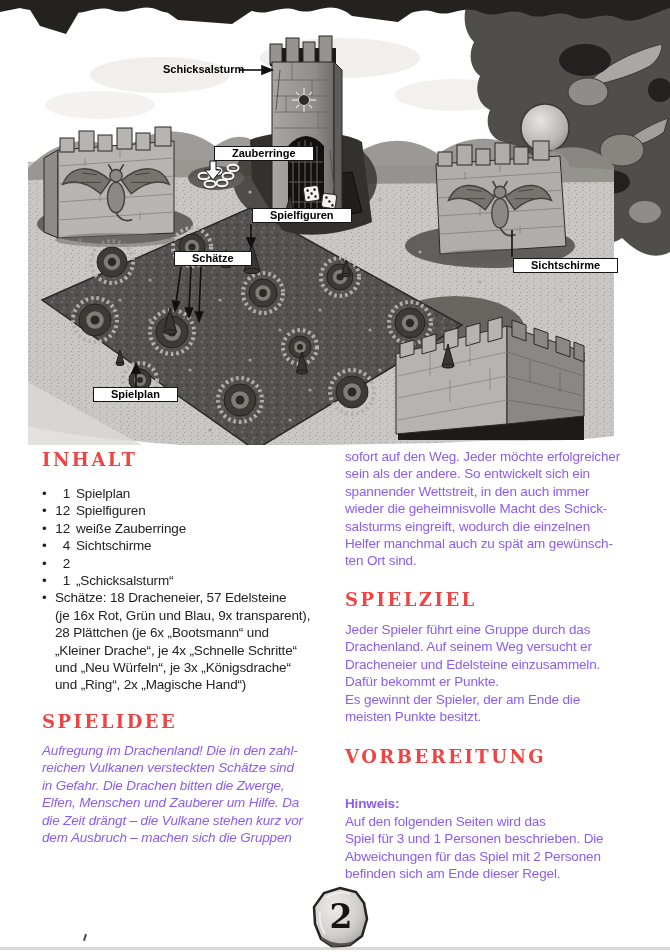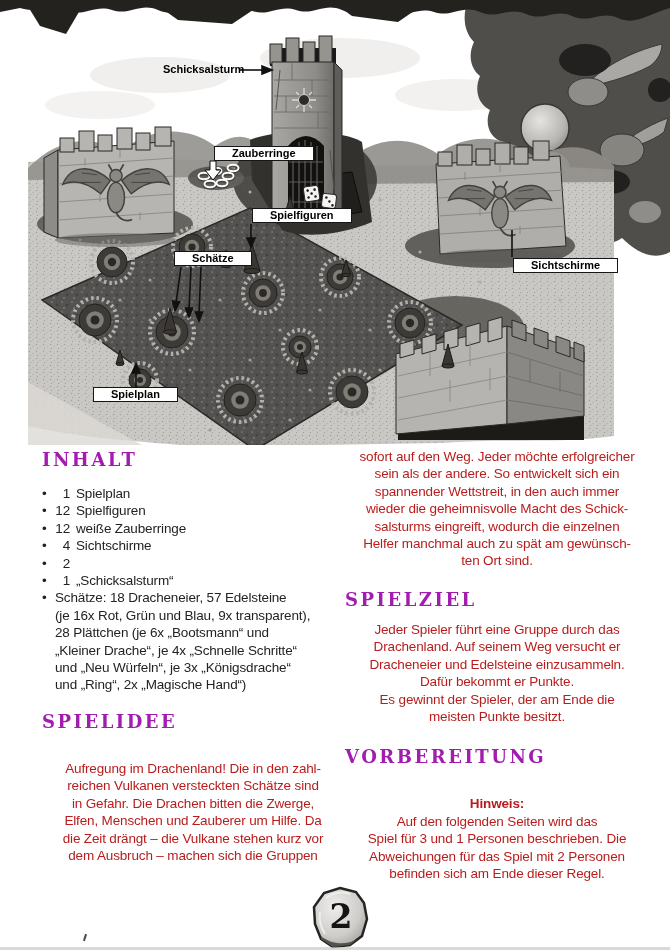--- a/index.html
+++ b/index.html
@@ -8,22 +8,22 @@
 
   
   .photo{position:absolute;left:0;top:0;width:602px;height:445px;}
   .photo svg{position:absolute;left:0;top:0;}
   .callout{position:absolute;font-weight:bold;font-size:11px;line-height:13px;color:#000;white-space:nowrap;}
   .callout.boxed{background:#fff;border:1px solid #161616;padding:0 17px;}
 
   
   .abs{position:absolute;}
   h2.fantasy{margin:0;font-family:"DejaVu Serif",serif;font-weight:bold;font-size:25px;
-    letter-spacing:2.5px;color:#a21caf;text-transform:lowercase;font-variant:small-caps;}
-  p.body{margin:0;font-size:13.5px;line-height:17.4px;letter-spacing:-0.15px;white-space:pre-line;color:#b91c1c;text-align:center;}
+    letter-spacing:2.5px;color:#ef4444;text-transform:lowercase;font-variant:small-caps;}
+  p.body{margin:0;font-size:13.5px;line-height:17.4px;letter-spacing:-0.15px;white-space:pre-line;color:#8b5cf6;}
   .list{font-size:13.5px;line-height:17.4px;letter-spacing:-0.15px;color:#232323;}
   .row{display:flex;align-items:flex-start;}
   .row .b{width:13px;flex:0 0 13px;}
   .row .n{width:15px;flex:0 0 15px;text-align:right;margin-right:6px;}
   .row .t{flex:1;}
   .row .t.long{white-space:pre-line;}
 
   
   .rock{position:absolute;left:312px;top:886px;width:58px;height:64px;}
   .rock .num{position:absolute;left:0;top:0;width:58px;height:60px;display:flex;align-items:center;justify-content:center;
@@ -424,21 +424,21 @@
       <span class="t long">Schätze: 18 Dracheneier, 57 Edelsteine
 (je 16x Rot, Grün und Blau, 9x transparent),
 28 Plättchen (je 6x „Bootsmann“ und
 „Kleiner Drache“, je 4x „Schnelle Schritte“
 und „Neu Würfeln“, je 3x „Königsdrache“
 und „Ring“, 2x „Magische Hand“)</span>
     </div>
   </div>
 
   <h2 class="fantasy abs" style="left:42px;top:705px;">SPIELIDEE</h2>
-  <p class="body abs" style="left:42px;top:760px;width:302px;">Aufregung im Drachenland! Die in den zahl-
+  <p class="body abs" style="left:42px;top:742px;width:302px;font-style:italic;">Aufregung im Drachenland! Die in den zahl-
 reichen Vulkanen versteckten Schätze sind
 in Gefahr. Die Drachen bitten die Zwerge,
 Elfen, Menschen und Zauberer um Hilfe. Da
 die Zeit drängt – die Vulkane stehen kurz vor
 dem Ausbruch – machen sich die Gruppen</p>
 
   <p class="body abs" style="left:345px;top:448px;width:304px;">sofort auf den Weg. Jeder möchte erfolgreicher
 sein als der andere. So entwickelt sich ein
 spannender Wettstreit, in den auch immer
 wieder die geheimnisvolle Macht des Schick-

